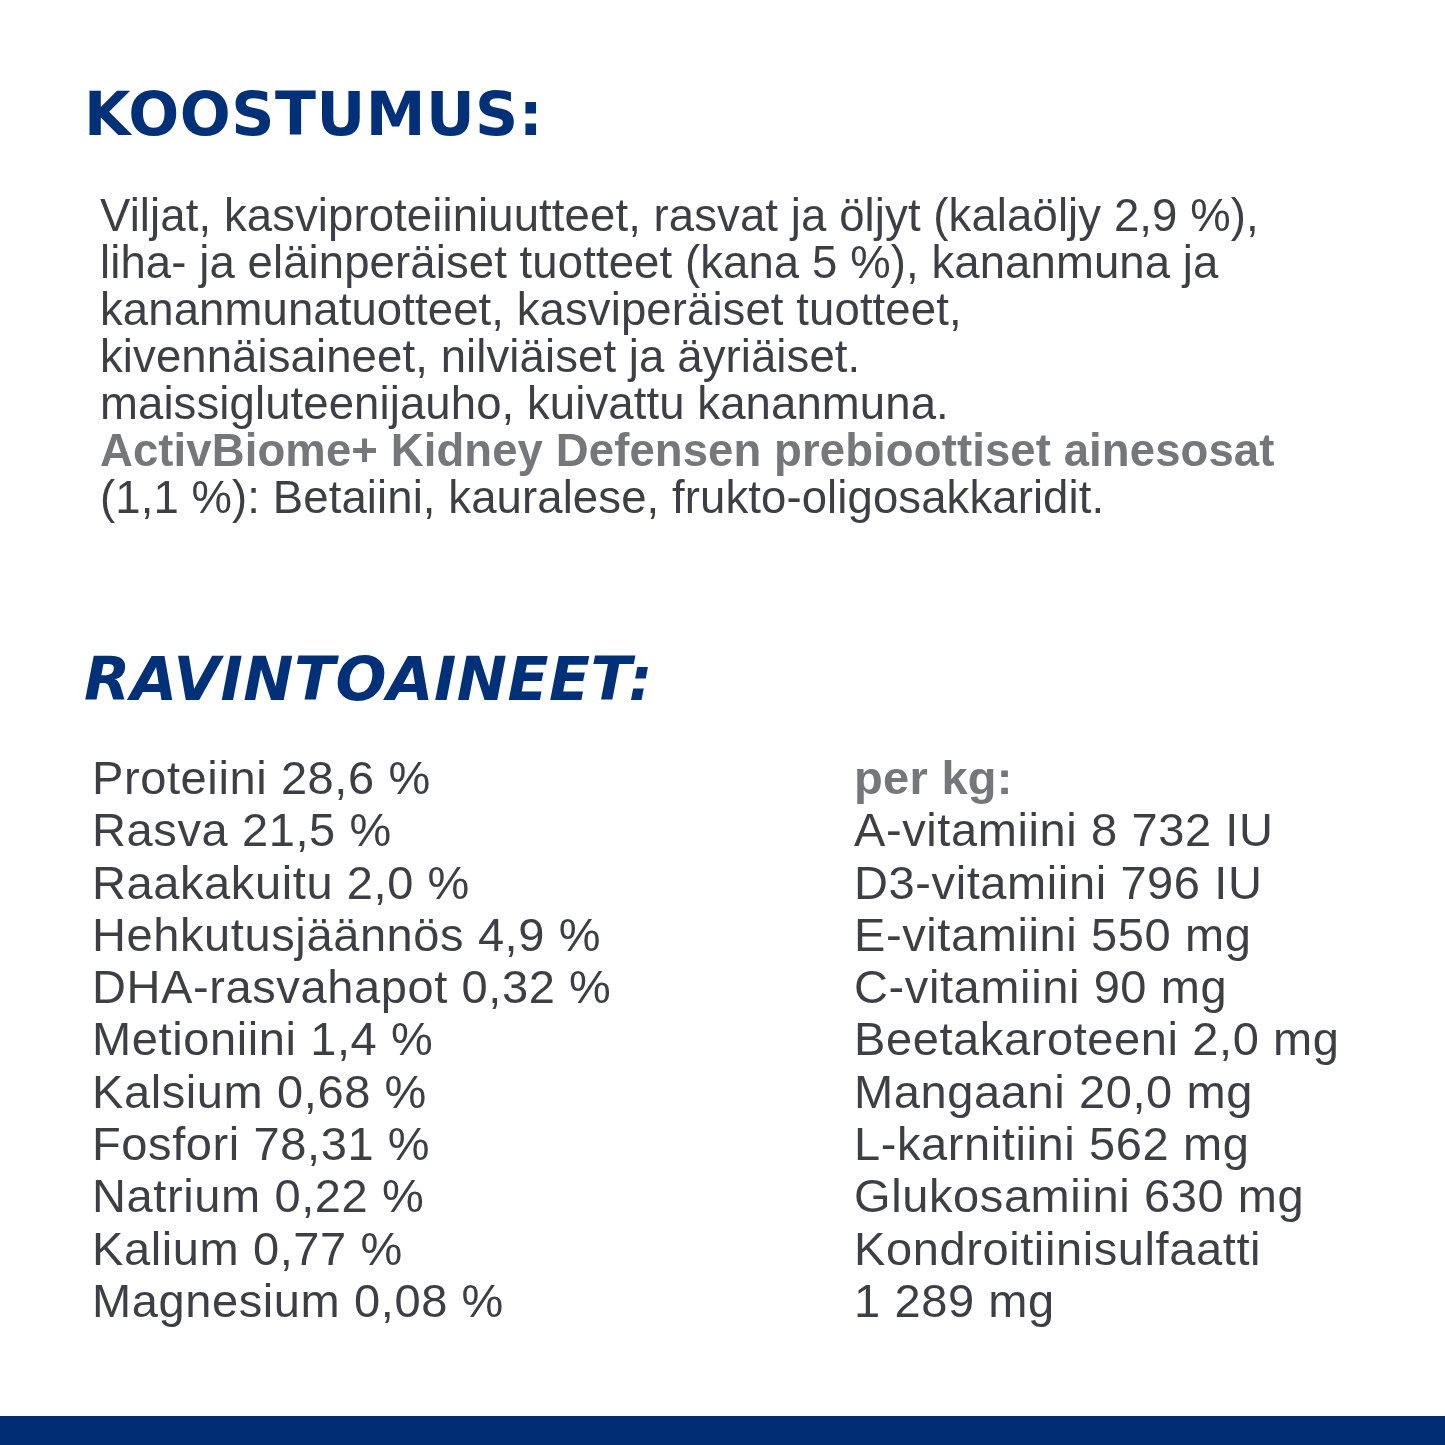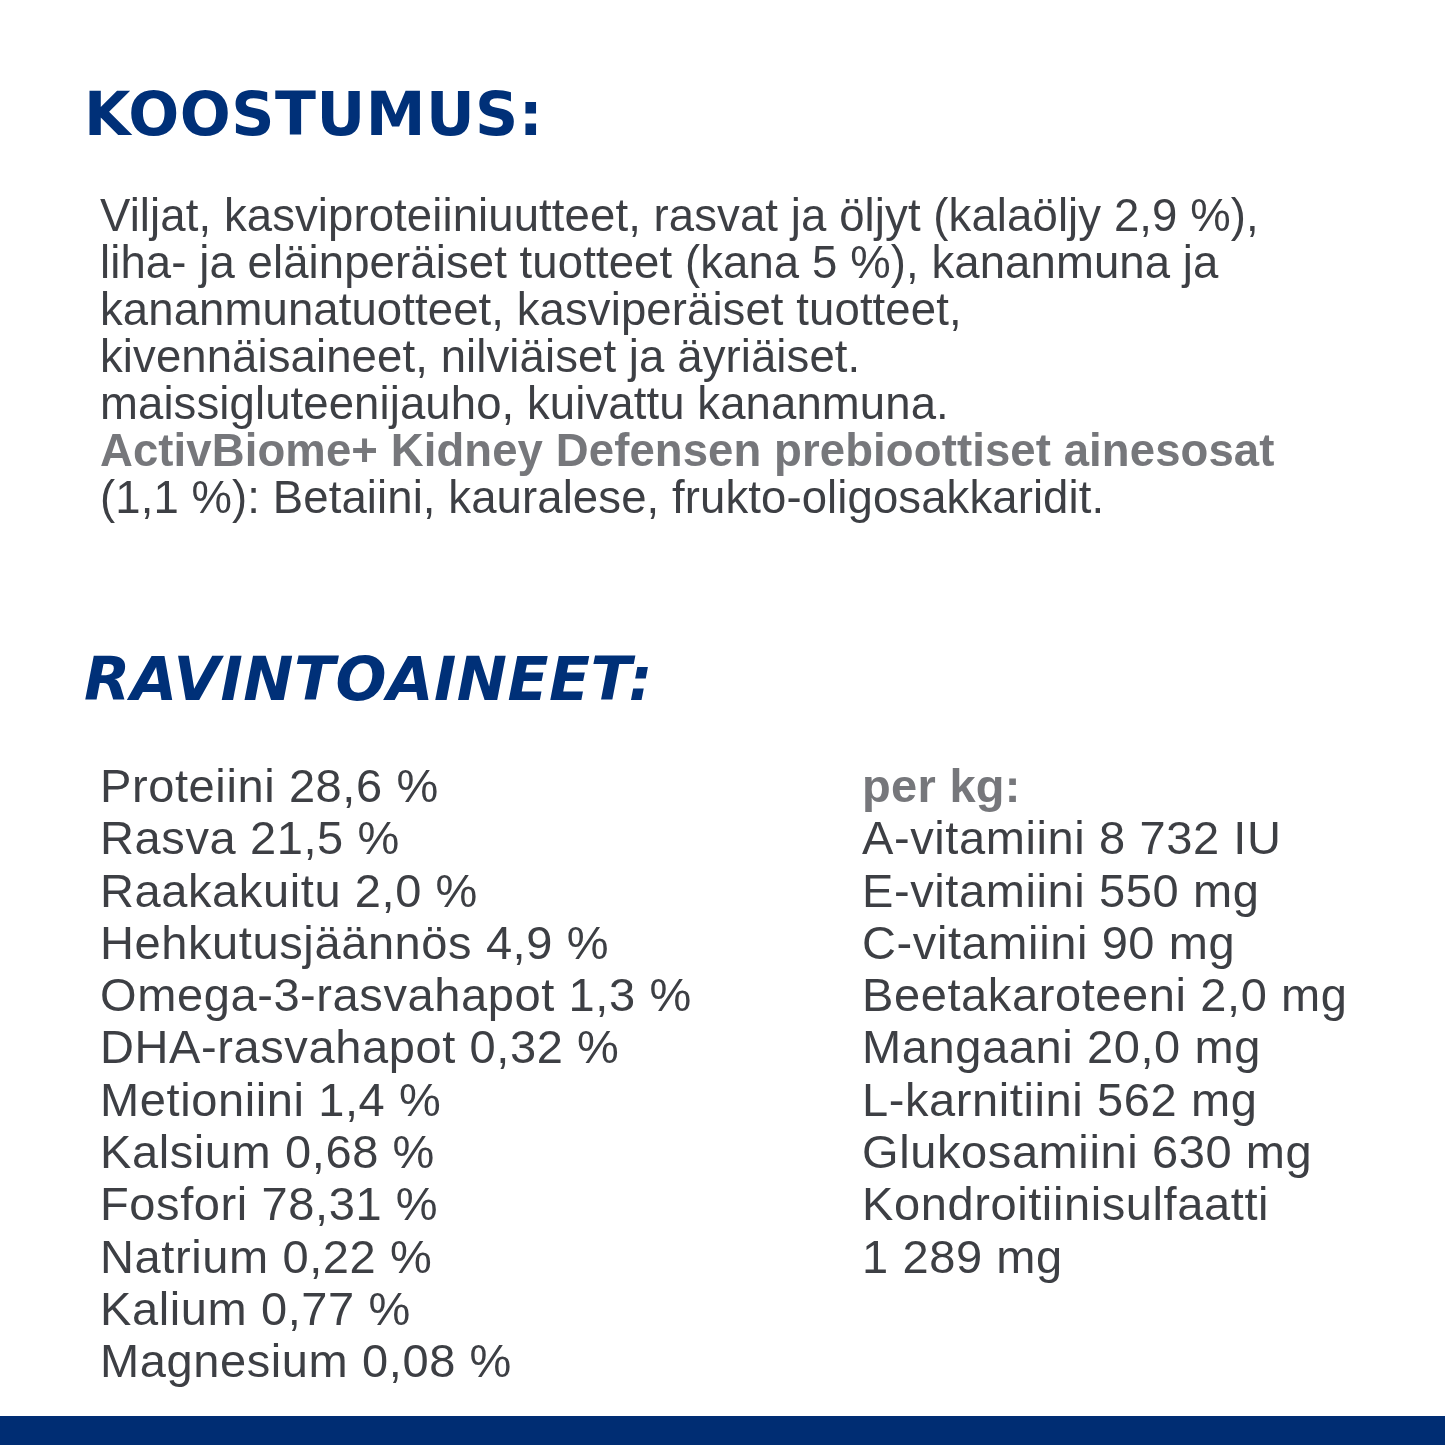--- a/index.html
+++ b/index.html
@@ -44,21 +44,21 @@
       white-space: nowrap;
     }
     .composition .label {
       font-weight: bold;
       color: #76777b;
     }
 
     .nutrients {
       position: absolute;
       top: 744px;
-      margin: 16px;
+      margin: 8px;
       padding: 0;
       list-style: none;
       font-size: 47px;
       line-height: 52.3px;
       color: #3d3f44;
       letter-spacing: 0.6px;
     }
     .nutrients li {
       white-space: nowrap;
       margin: 0;
@@ -96,33 +96,33 @@
   <span class="line">(1,1 %): Betaiini, kauralese, frukto-oligosakkaridit.</span>
 </p>
 
 <h1 id="heading-nutrients" class="heading">RAVINTOAINEET:</h1>
 
 <ul id="nutrients-left" class="nutrients">
     <li><span>Proteiini</span> <span>28,6 %</span></li>
     <li><span>Rasva</span> <span>21,5 %</span></li>
     <li><span>Raakakuitu</span> <span>2,0 %</span></li>
     <li><span>Hehkutusjäännös</span> <span>4,9 %</span></li>
-    <li><span>Omega-3-rasvahapot</span> <span>1,3 %</span></li>
     <li><span>DHA-rasvahapot</span> <span>0,32 %</span></li>
     <li><span>Metioniini</span> <span>1,4 %</span></li>
     <li><span>Kalsium</span> <span>0,68 %</span></li>
     <li><span>Fosfori</span> <span>78,31 %</span></li>
     <li><span>Natrium</span> <span>0,22 %</span></li>
     <li><span>Kalium</span> <span>0,77 %</span></li>
     <li><span>Magnesium</span> <span>0,08 %</span></li>
   </ul>
 
 <ul id="nutrients-right" class="nutrients">
   <li class="list-header">per kg:</li>
 <li><span>A-vitamiini</span> <span>8 732 IU</span></li>
+    <li><span>D3-vitamiini</span> <span>796 IU</span></li>
     <li><span>E-vitamiini</span> <span>550 mg</span></li>
     <li><span>C-vitamiini</span> <span>90 mg</span></li>
     <li><span>Beetakaroteeni</span> <span>2,0 mg</span></li>
     <li><span>Mangaani</span> <span>20,0 mg</span></li>
     <li><span>L-karnitiini</span> <span>562 mg</span></li>
     <li><span>Glukosamiini</span> <span>630 mg</span></li>
     <li><span>Kondroitiinisulfaatti</span><br><span>1 289 mg</span></li>
   </ul>
 
 <div class="bottom-bar"></div>

